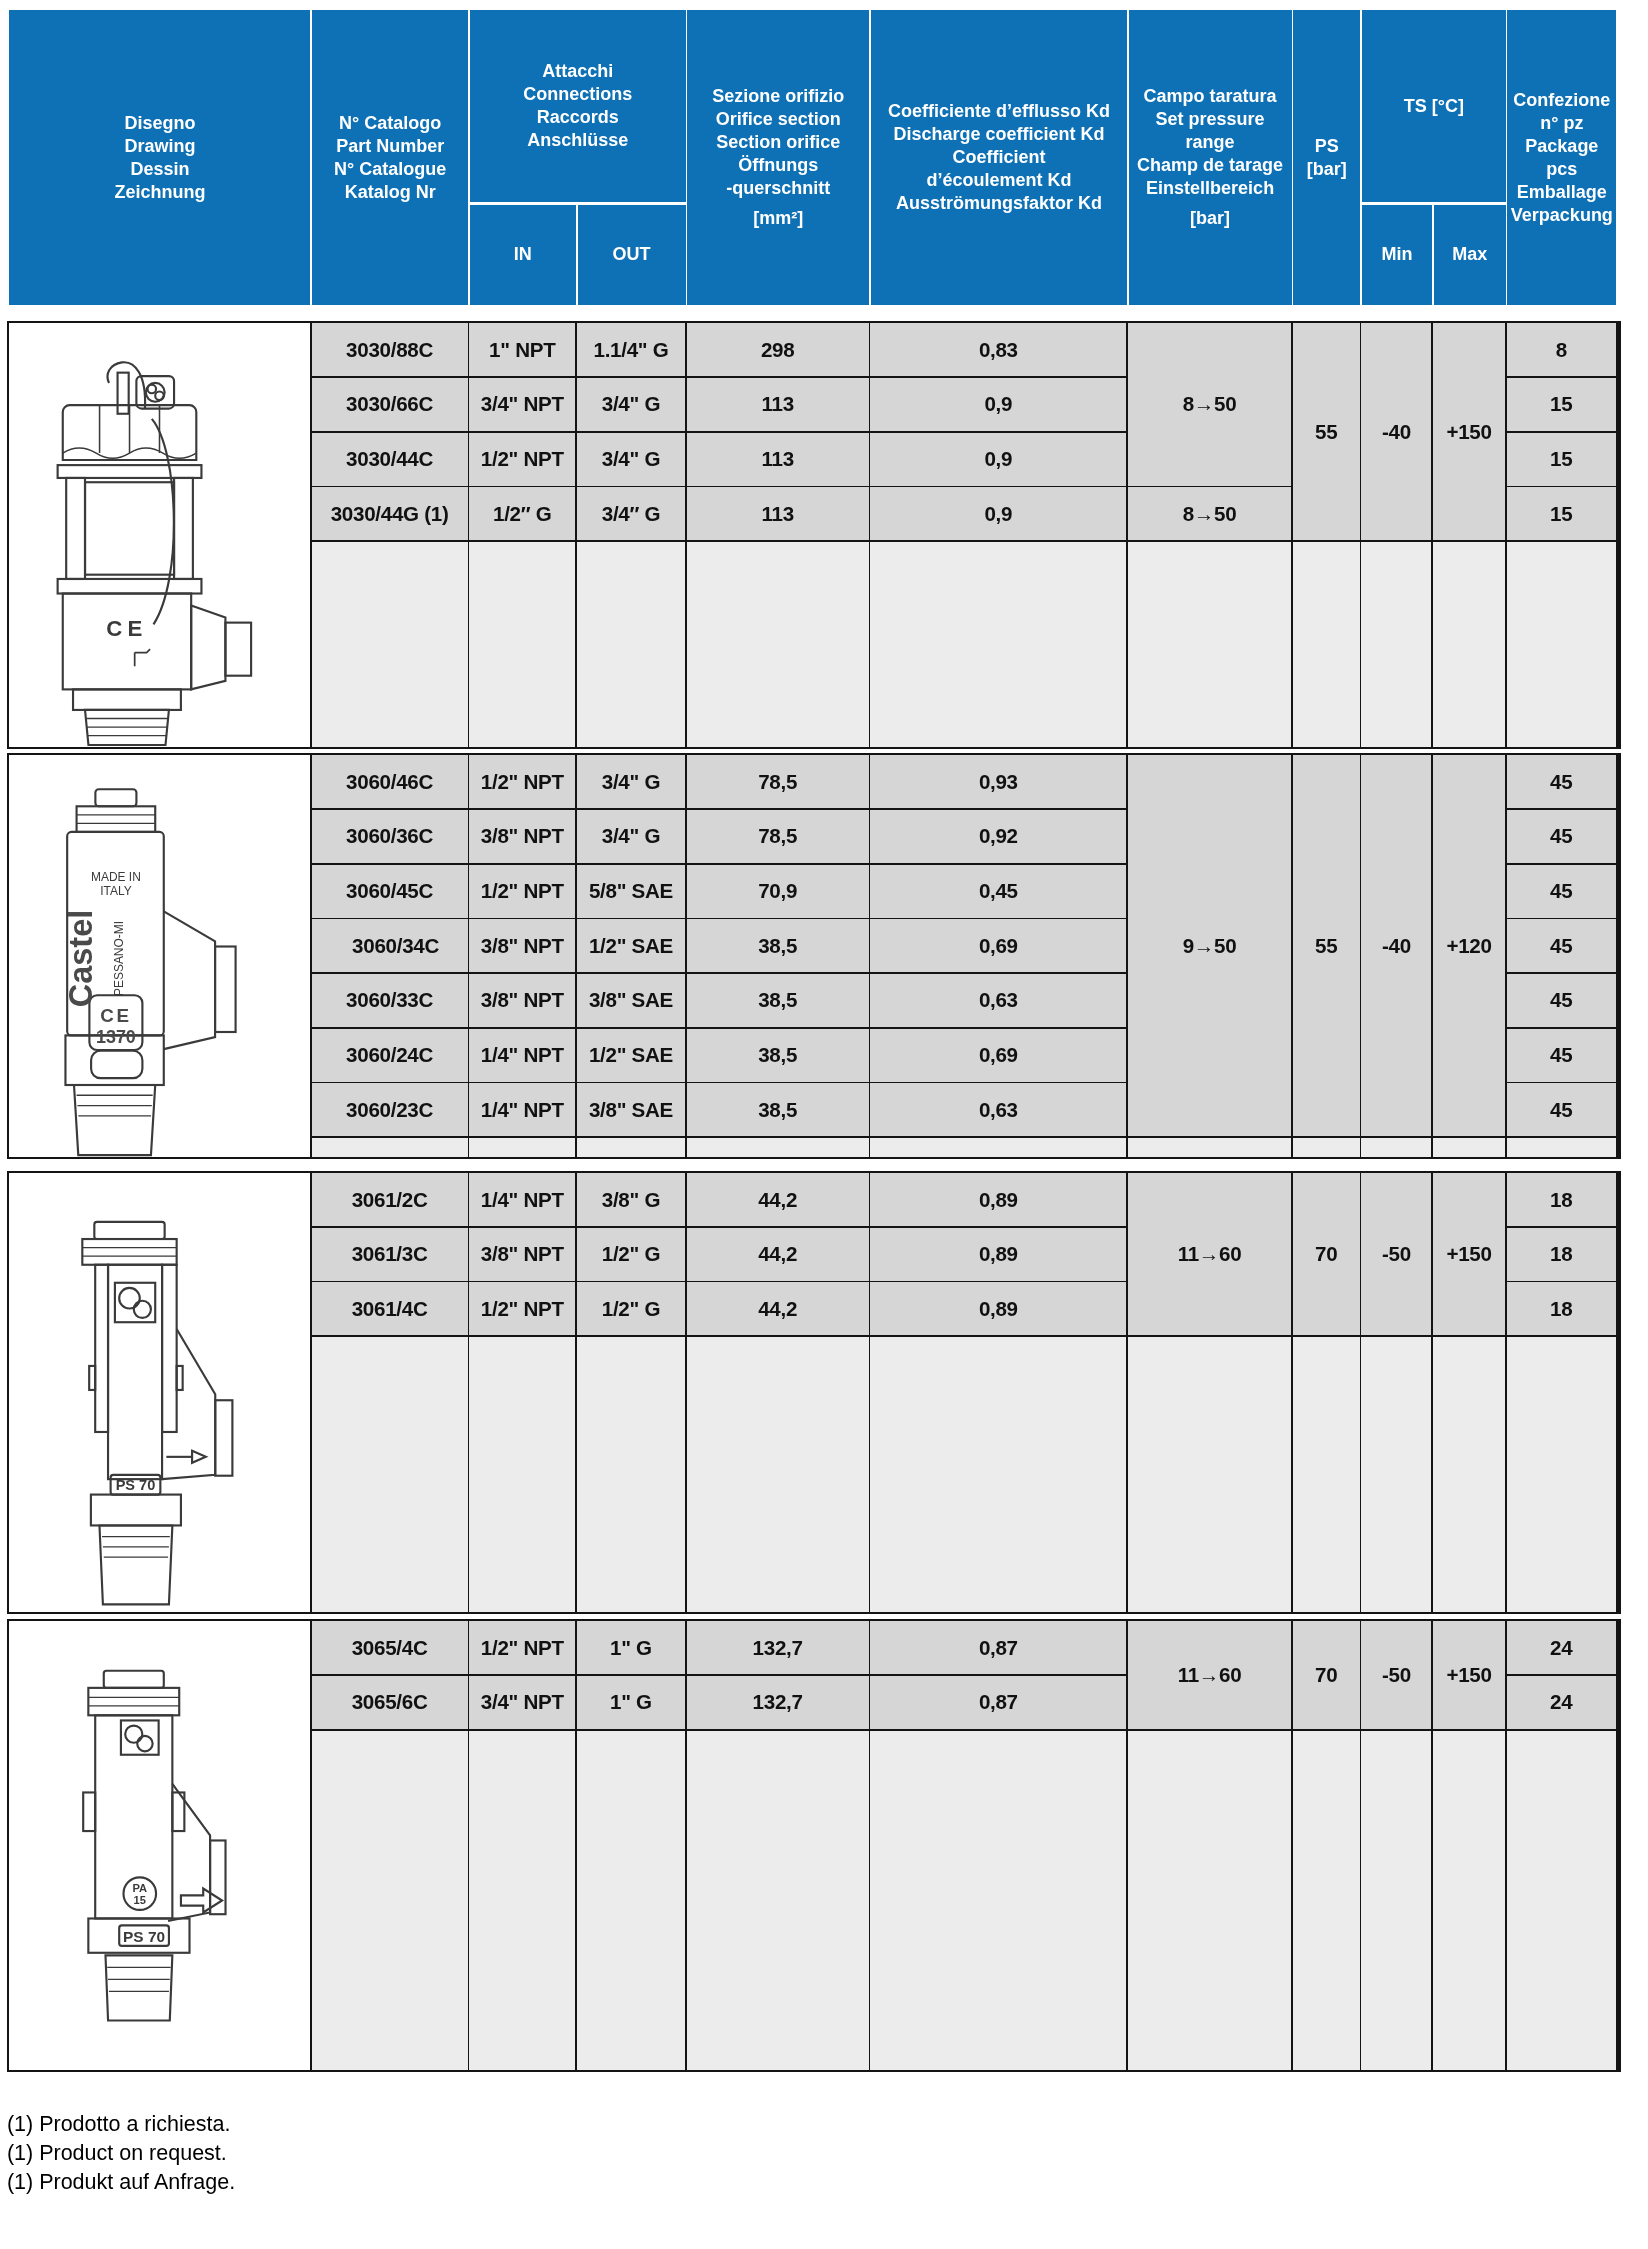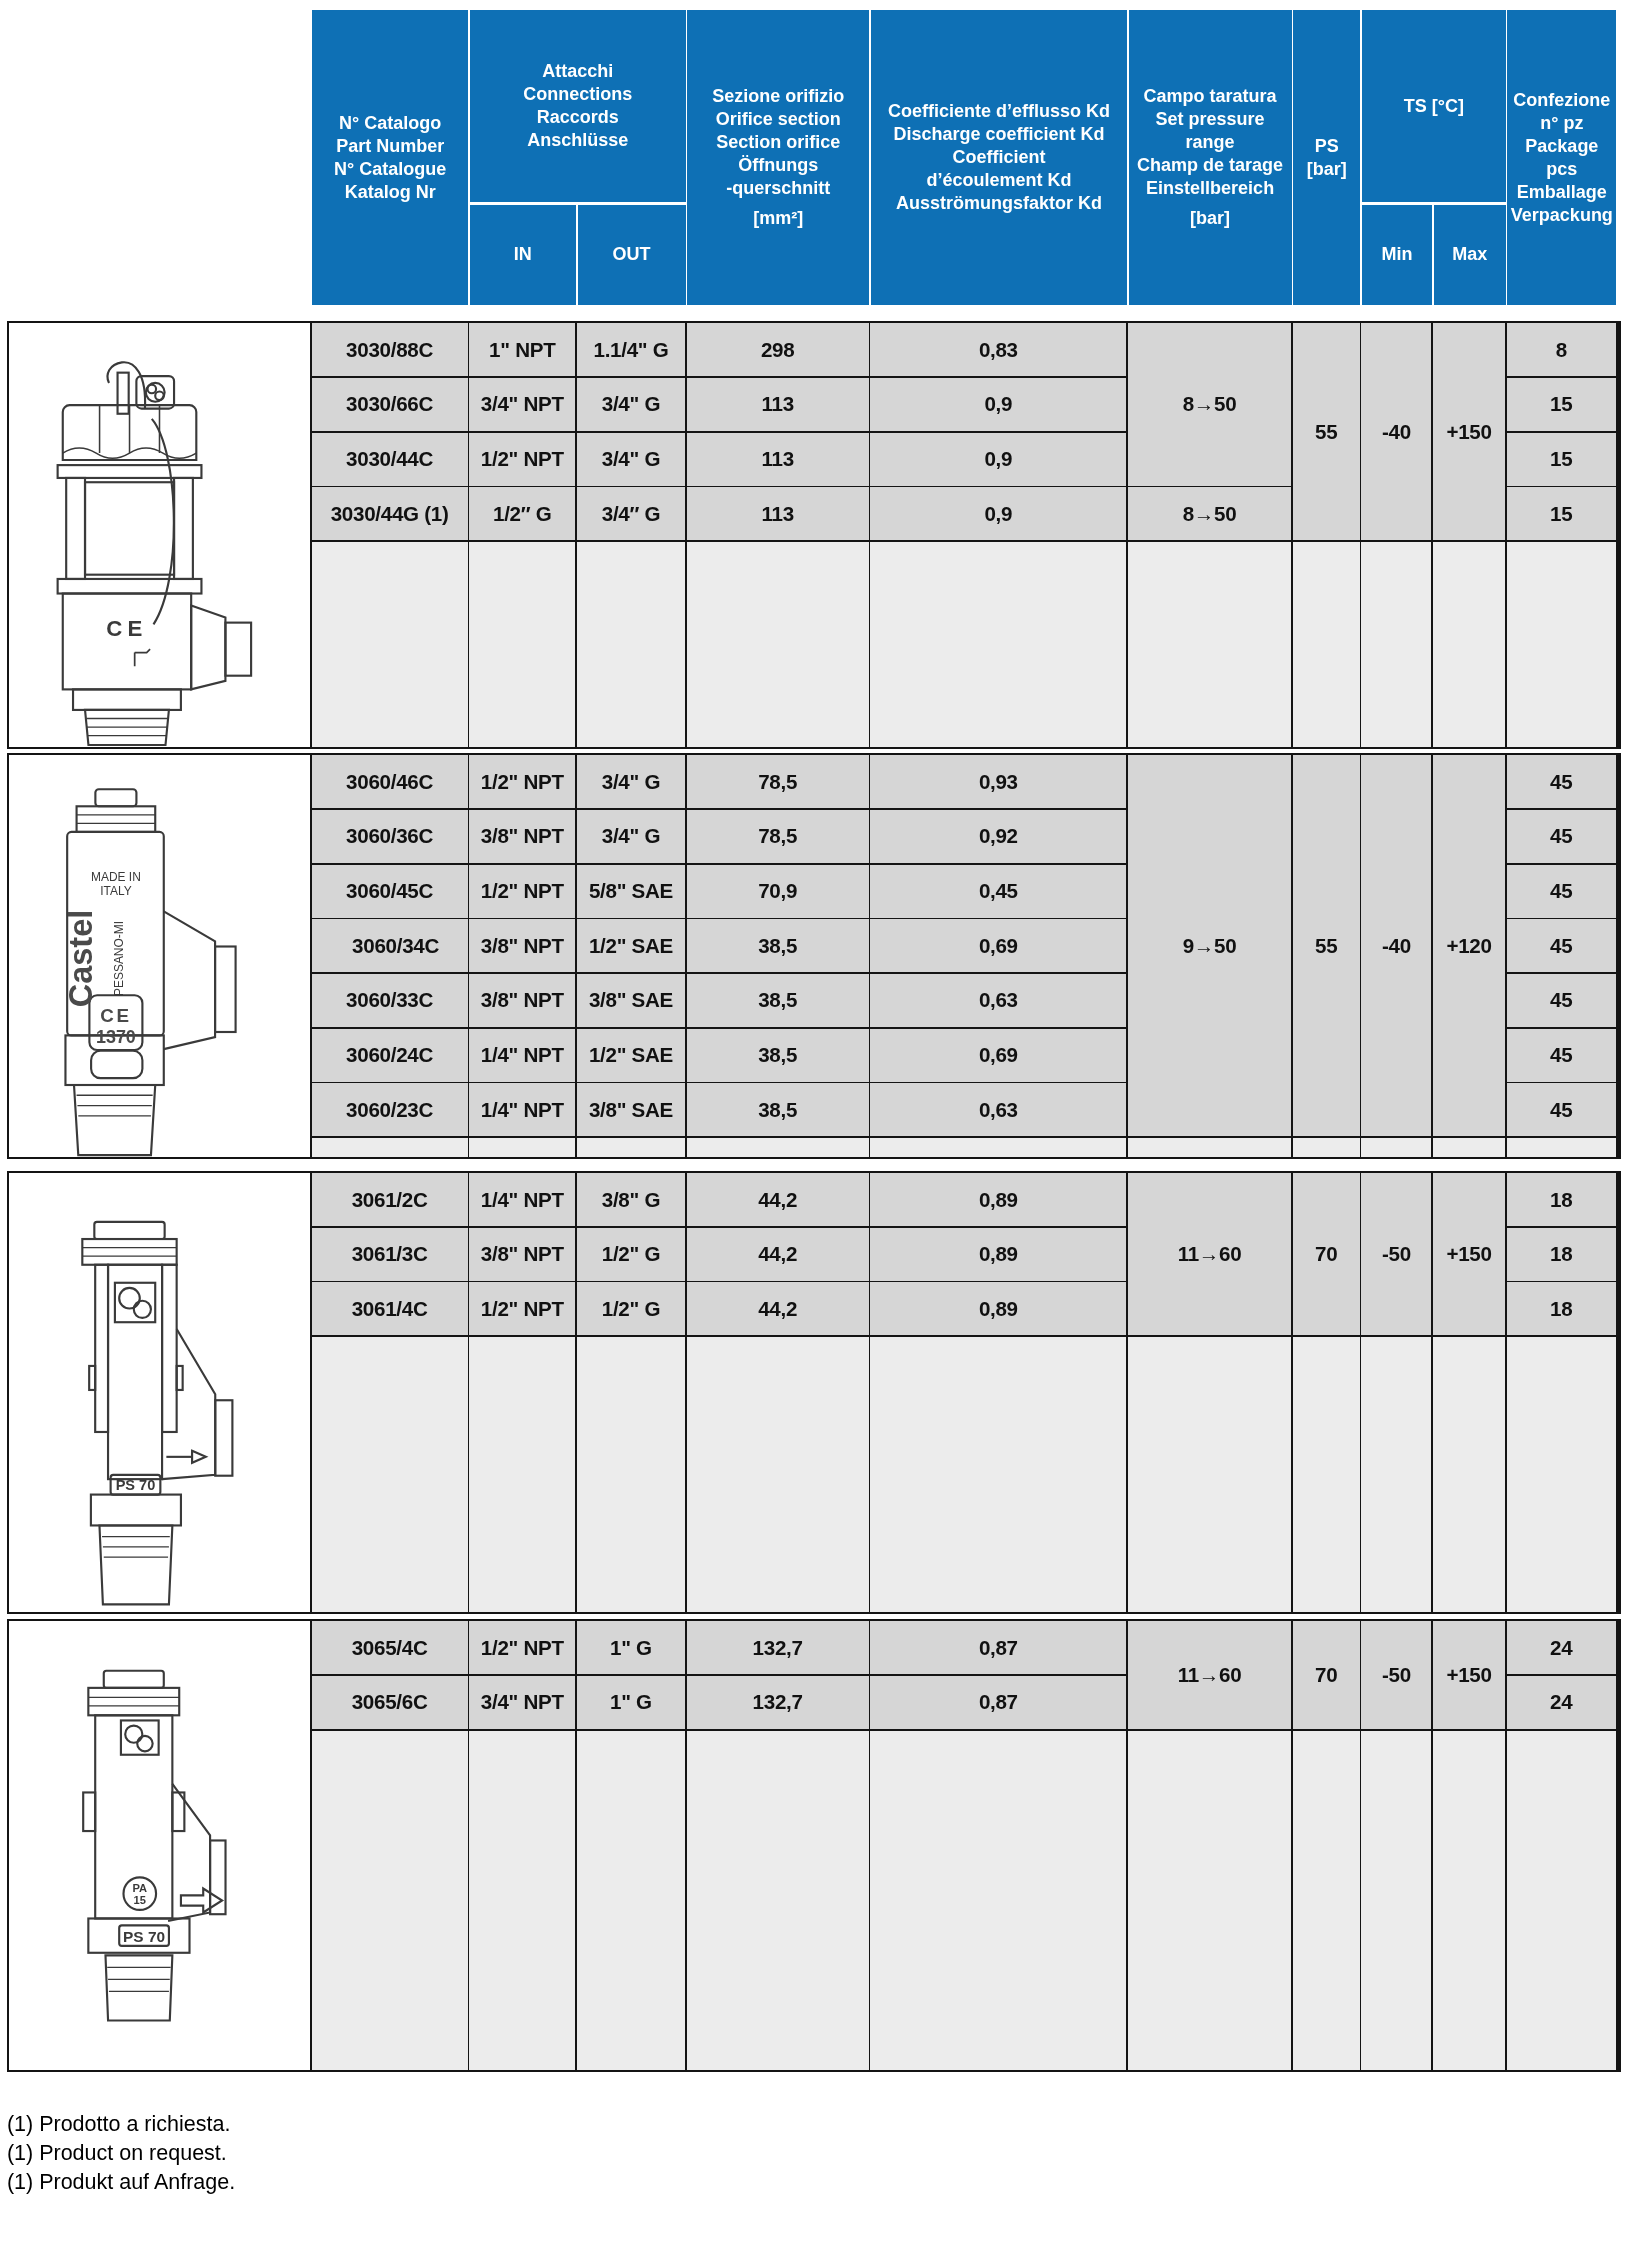--- a/index.html
+++ b/index.html
@@ -20,20 +20,26 @@
   .dcell svg{width:100%;height:100%;display:block;}
   .notes{margin-top:38px;font-size:21.5px;line-height:29px;color:#000;}
   svg text{font-family:"Liberation Sans",sans-serif;}
 </style>
 </head>
 <body>
 
 <div class="sheet">
 
   <header class="grid header">
+    <div class="hcell" style="grid-area:1/1/3/2">
+      <div>Disegno</div>
+      <div>Drawing</div>
+      <div>Dessin</div>
+      <div>Zeichnung</div>
+    </div>
     <div class="hcell" style="grid-area:1/2/3/3">
       <div>N° Catalogo</div>
       <div>Part Number</div>
       <div>N° Catalogue</div>
       <div>Katalog Nr</div>
     </div>
     <div class="hcell" style="grid-area:1/3/2/5">
       <div>Attacchi</div>
       <div>Connections</div>
       <div>Raccords</div>

